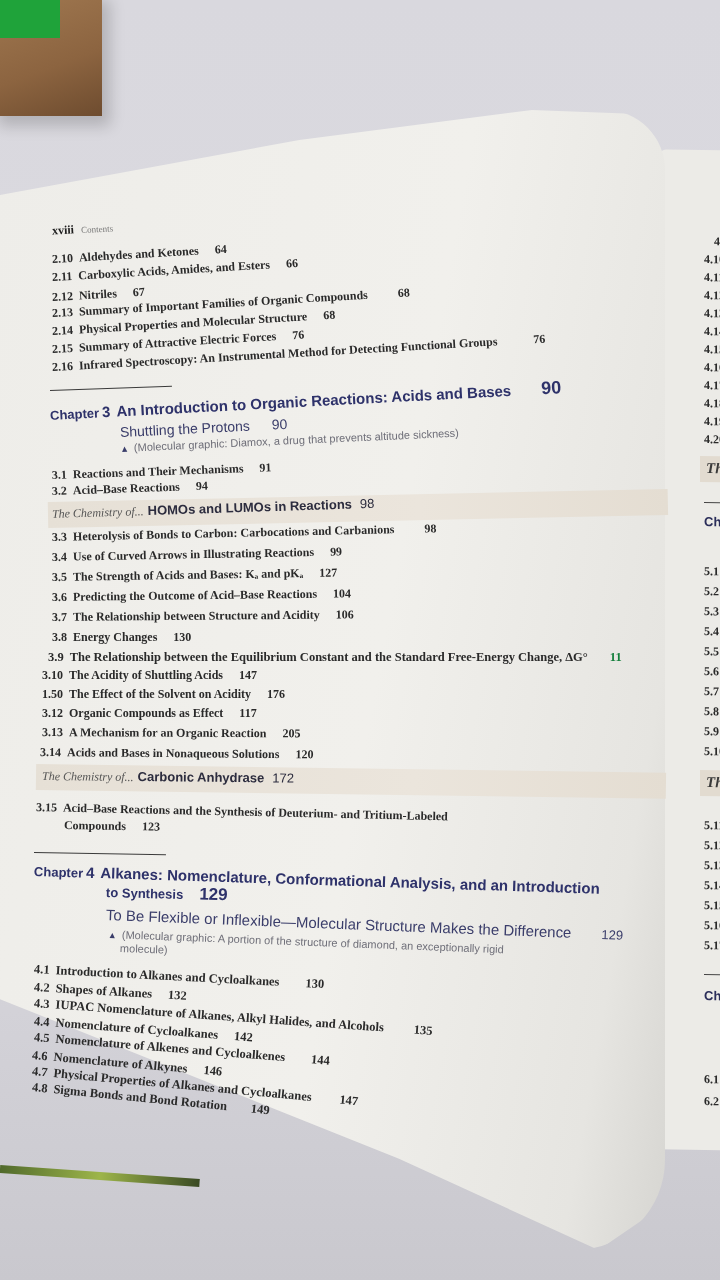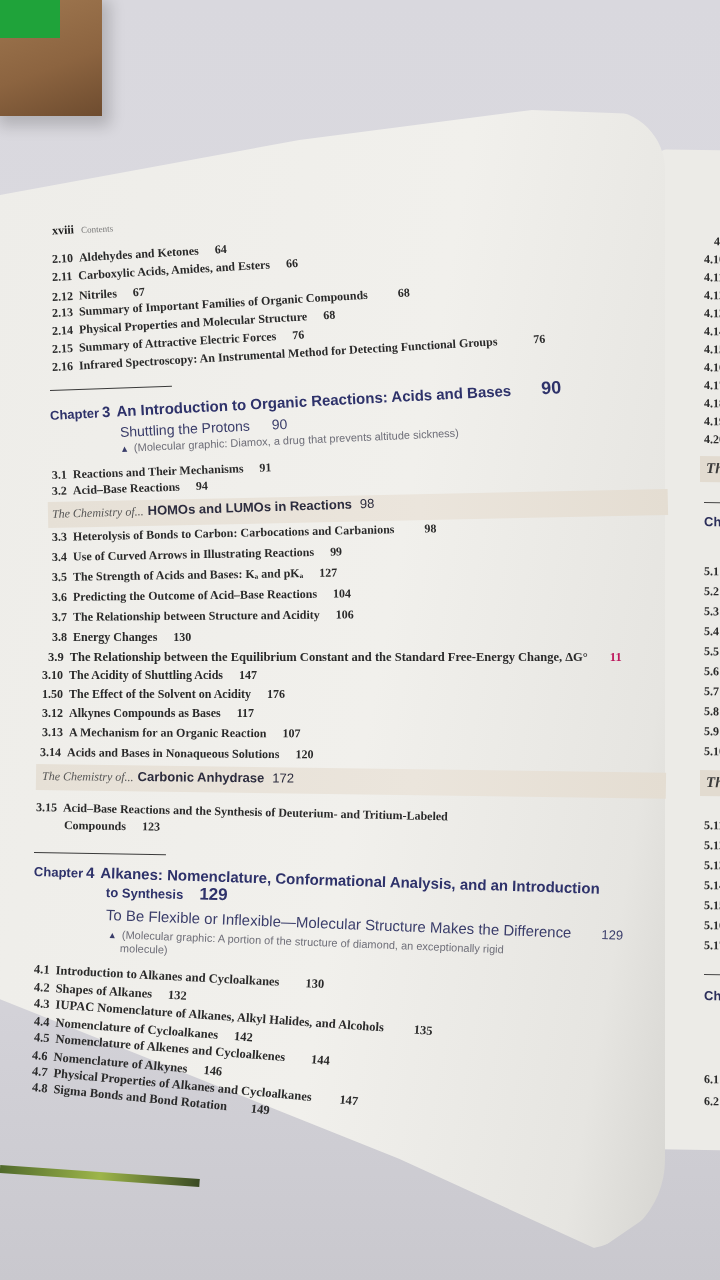--- a/index.html
+++ b/index.html
@@ -223,33 +223,33 @@
   <div class="line" style="left:52px;top:590px;transform:rotate(-0.7deg)">
     <span class="num">3.6</span><span>Predicting the Outcome of Acid–Base Reactions</span><span class="pg">104</span>
   </div>
   <div class="line" style="left:52px;top:610px;transform:rotate(-0.5deg)">
     <span class="num">3.7</span><span>The Relationship between Structure and Acidity</span><span class="pg">106</span>
   </div>
   <div class="line" style="left:52px;top:630px;">
     <span class="num">3.8</span><span>Energy Changes</span><span class="pg">130</span>
   </div>
   <div class="line" style="left:48px;top:650px;font-size:12.5px">
-    <span class="num">3.9</span><span>The Relationship between the Equilibrium Constant and the Standard Free-Energy Change, ΔG°</span><span class="pg" style="margin-left:22px;color:#be185d">11</span>
+    <span class="num">3.9</span><span>The Relationship between the Equilibrium Constant and the Standard Free-Energy Change, ΔG°</span><span class="pg" style="margin-left:22px;color:#15803d">11</span>
   </div>
   <div class="line" style="left:42px;top:668px">
     <span class="num">3.10</span><span>The Acidity of Shuttling Acids</span><span class="pg">147</span>
   </div>
   <div class="line" style="left:42px;top:687px">
     <span class="num">1.50</span><span>The Effect of the Solvent on Acidity</span><span class="pg">176</span>
   </div>
   <div class="line" style="left:42px;top:706px">
-    <span class="num">3.12</span><span>Alkynes Compounds as Bases</span><span class="pg">117</span>
+    <span class="num">3.12</span><span>Organic Compounds as Effect</span><span class="pg">117</span>
   </div>
   <div class="line" style="left:42px;top:725px;transform:rotate(0.3deg)">
-    <span class="num">3.13</span><span>A Mechanism for an Organic Reaction</span><span class="pg">107</span>
+    <span class="num">3.13</span><span>A Mechanism for an Organic Reaction</span><span class="pg">205</span>
   </div>
   <div class="line" style="left:40px;top:745px;transform:rotate(0.5deg)">
     <span class="num">3.14</span><span>Acids and Bases in Nonaqueous Solutions</span><span class="pg">120</span>
   </div>
 
   <div class="band" style="left:36px;top:764px;width:630px;transform:rotate(0.8deg)"></div>
   <div class="feature" style="left:42px;top:768px;transform:rotate(0.6deg)">
     <span class="italic">The Chemistry of...</span><span class="ftitle">Carbonic Anhydrase</span><span class="pg">172</span>
   </div>
 

